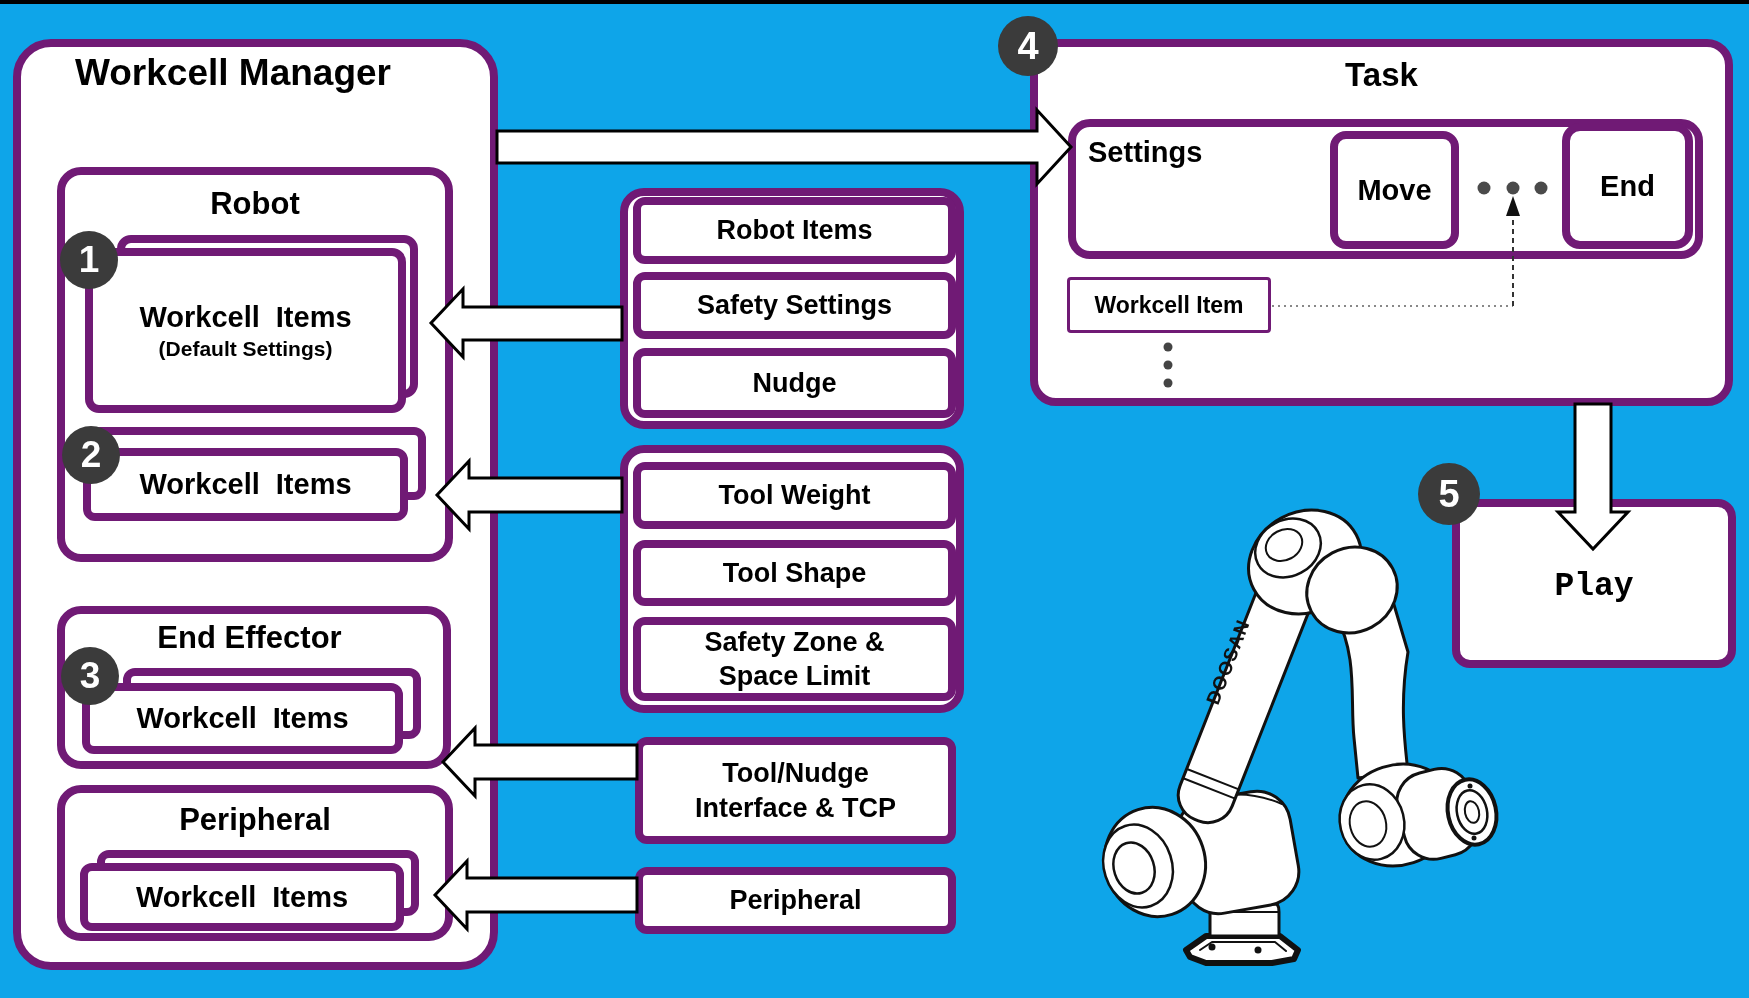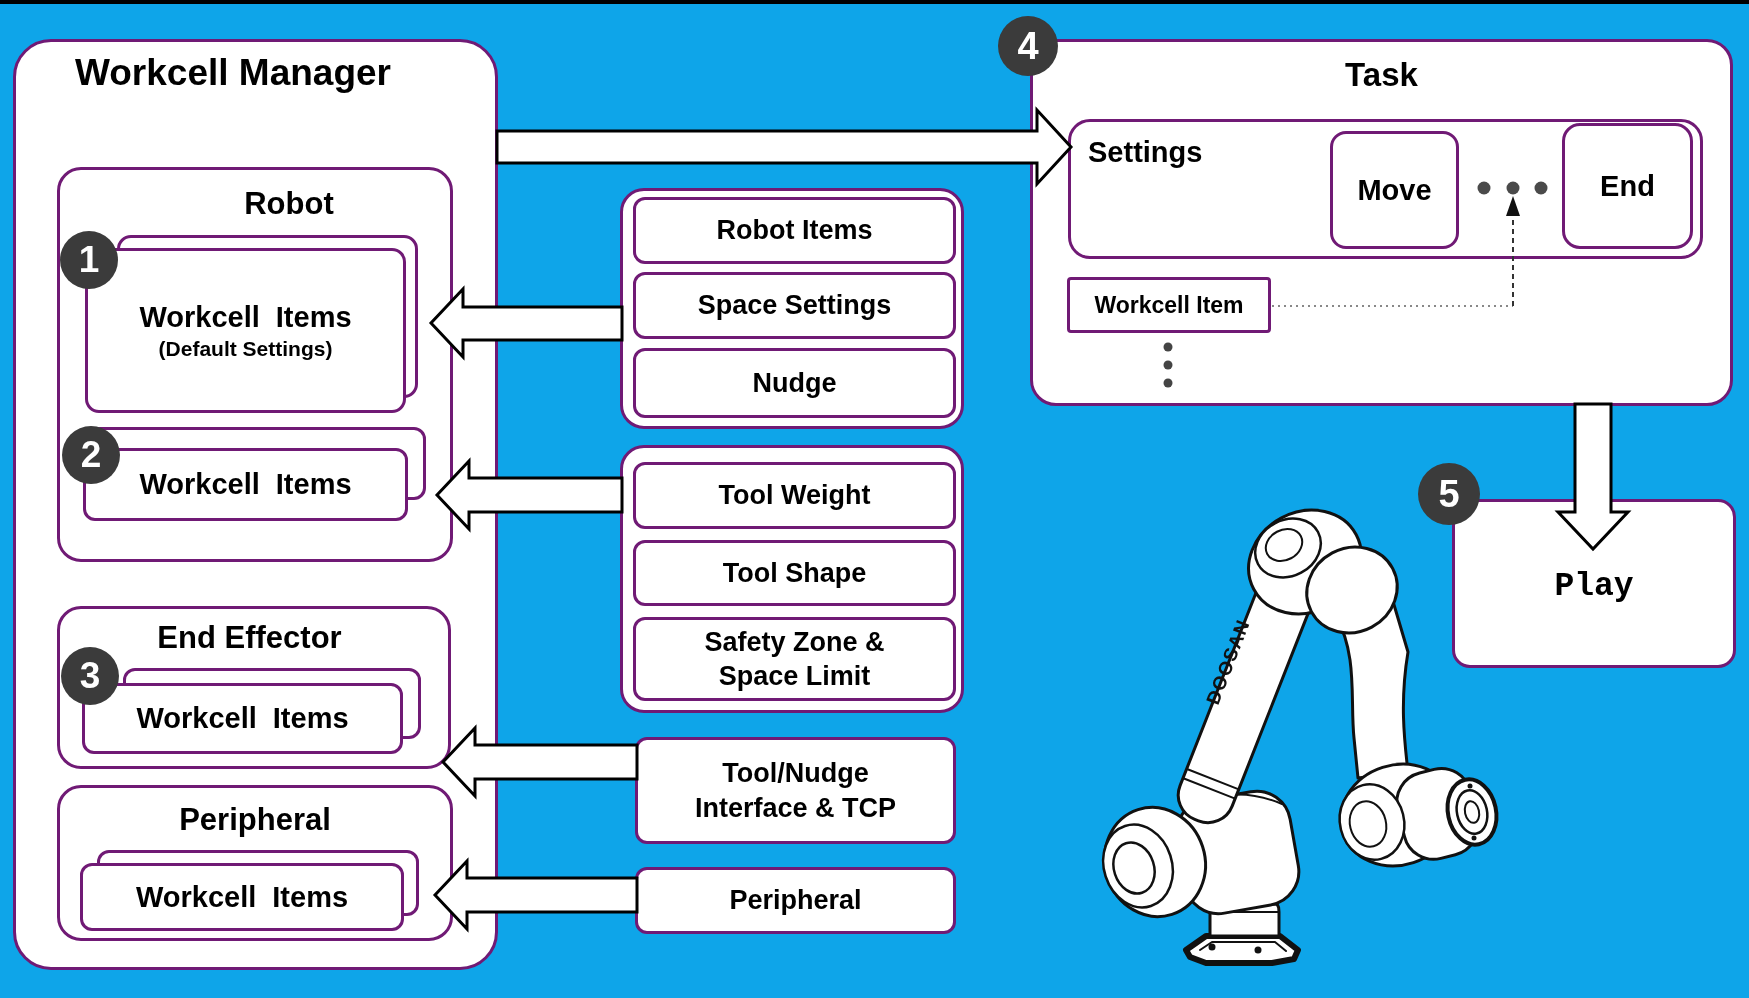--- a/index.html
+++ b/index.html
@@ -1,21 +1,21 @@
 <!DOCTYPE html>
 <html><head>
 <meta charset="utf-8">
 <style>
   html,body{margin:0;padding:0;background:#fff;}
   #canvas{
     position:relative; width:1749px; height:998px; background:#0ea5e9;
     font-family:"Liberation Sans", sans-serif; color:#000; overflow:hidden;
   }
   .bx{
-    position:absolute; box-sizing:border-box; border:3px solid #701a75; background:#fff;
+    position:absolute; box-sizing:border-box; border:8px solid #701a75; background:#fff;
     display:flex; align-items:center; justify-content:center;
     font-weight:700; text-align:center;
   }
   .ttl{ position:absolute; font-weight:700; text-align:center; }
   .col{ flex-direction:column; }
   .badge{
     position:absolute; box-sizing:border-box; border-radius:50%;
     background:#3b3b3b; color:#fff; display:flex; align-items:center; justify-content:center;
     font-weight:700; z-index:60;
   }
@@ -27,21 +27,21 @@
 <body>
 
 <div id="canvas">
 
   <div style="position:absolute;left:0;top:0;width:1749px;height:4px;background:#000;z-index:10;"></div>
 
   <div class="bx z1" style="left:13px;top:39px;width:485px;height:931px;border-radius:38px;"></div>
   <div class="ttl z2" style="left:13px;top:52px;width:440px;font-size:37px;">Workcell Manager</div>
 
   <div class="bx z2" style="left:57px;top:167px;width:396px;height:395px;border-radius:24px;"></div>
-  <div class="ttl z3" style="left:57px;top:186px;width:396px;font-size:31px;padding-left:34px;">Robot</div>
+  <div class="ttl z3" style="left:57px;top:186px;width:396px;font-size:31px;">Robot</div>
 
   <div class="bx z3" style="left:117px;top:235px;width:301px;height:163px;border-radius:14px;"></div>
   <div class="bx col z4" style="left:85px;top:248px;width:321px;height:165px;border-radius:14px;">
     <div class="ws" style="font-size:29px;line-height:35px;">Workcell Items</div>
     <div style="font-size:21px;line-height:27px;">(Default Settings)</div>
   </div>
 
   <div class="bx z3" style="left:88px;top:427px;width:338px;height:73px;border-radius:12px;"></div>
   <div class="bx z4 ws" style="left:83px;top:448px;width:325px;height:73px;border-radius:12px;font-size:29px;">Workcell Items</div>
 
@@ -50,21 +50,21 @@
   <div class="bx z3" style="left:123px;top:668px;width:298px;height:71px;border-radius:12px;"></div>
   <div class="bx z4 ws" style="left:82px;top:683px;width:321px;height:71px;border-radius:12px;font-size:29px;">Workcell Items</div>
 
   <div class="bx z2" style="left:57px;top:785px;width:396px;height:156px;border-radius:24px;"></div>
   <div class="ttl z3" style="left:57px;top:802px;width:396px;font-size:31px;">Peripheral</div>
   <div class="bx z3" style="left:97px;top:850px;width:322px;height:66px;border-radius:12px;"></div>
   <div class="bx z4 ws" style="left:80px;top:863px;width:324px;height:68px;border-radius:12px;font-size:29px;">Workcell Items</div>
 
   <div class="bx z2" style="left:620px;top:188px;width:344px;height:241px;border-radius:24px;"></div>
   <div class="bx z3" style="left:633px;top:197px;width:323px;height:67px;border-radius:12px;font-size:27px;">Robot Items</div>
-  <div class="bx z3" style="left:633px;top:272px;width:323px;height:67px;border-radius:12px;font-size:27px;">Space Settings</div>
+  <div class="bx z3" style="left:633px;top:272px;width:323px;height:67px;border-radius:12px;font-size:27px;">Safety Settings</div>
   <div class="bx z3" style="left:633px;top:348px;width:323px;height:70px;border-radius:12px;font-size:27px;">Nudge</div>
 
   <div class="bx z2" style="left:620px;top:445px;width:344px;height:268px;border-radius:24px;"></div>
   <div class="bx z3" style="left:633px;top:462px;width:323px;height:67px;border-radius:12px;font-size:27px;">Tool Weight</div>
   <div class="bx col z3" style="left:633px;top:617px;width:323px;height:84px;border-radius:12px;font-size:27px;line-height:34px;">
     <div>Safety Zone &amp;</div>
     <div>Space Limit</div>
   </div>
   <div class="bx z3" style="left:633px;top:540px;width:323px;height:66px;border-radius:12px;font-size:27px;">Tool Shape</div>
 

